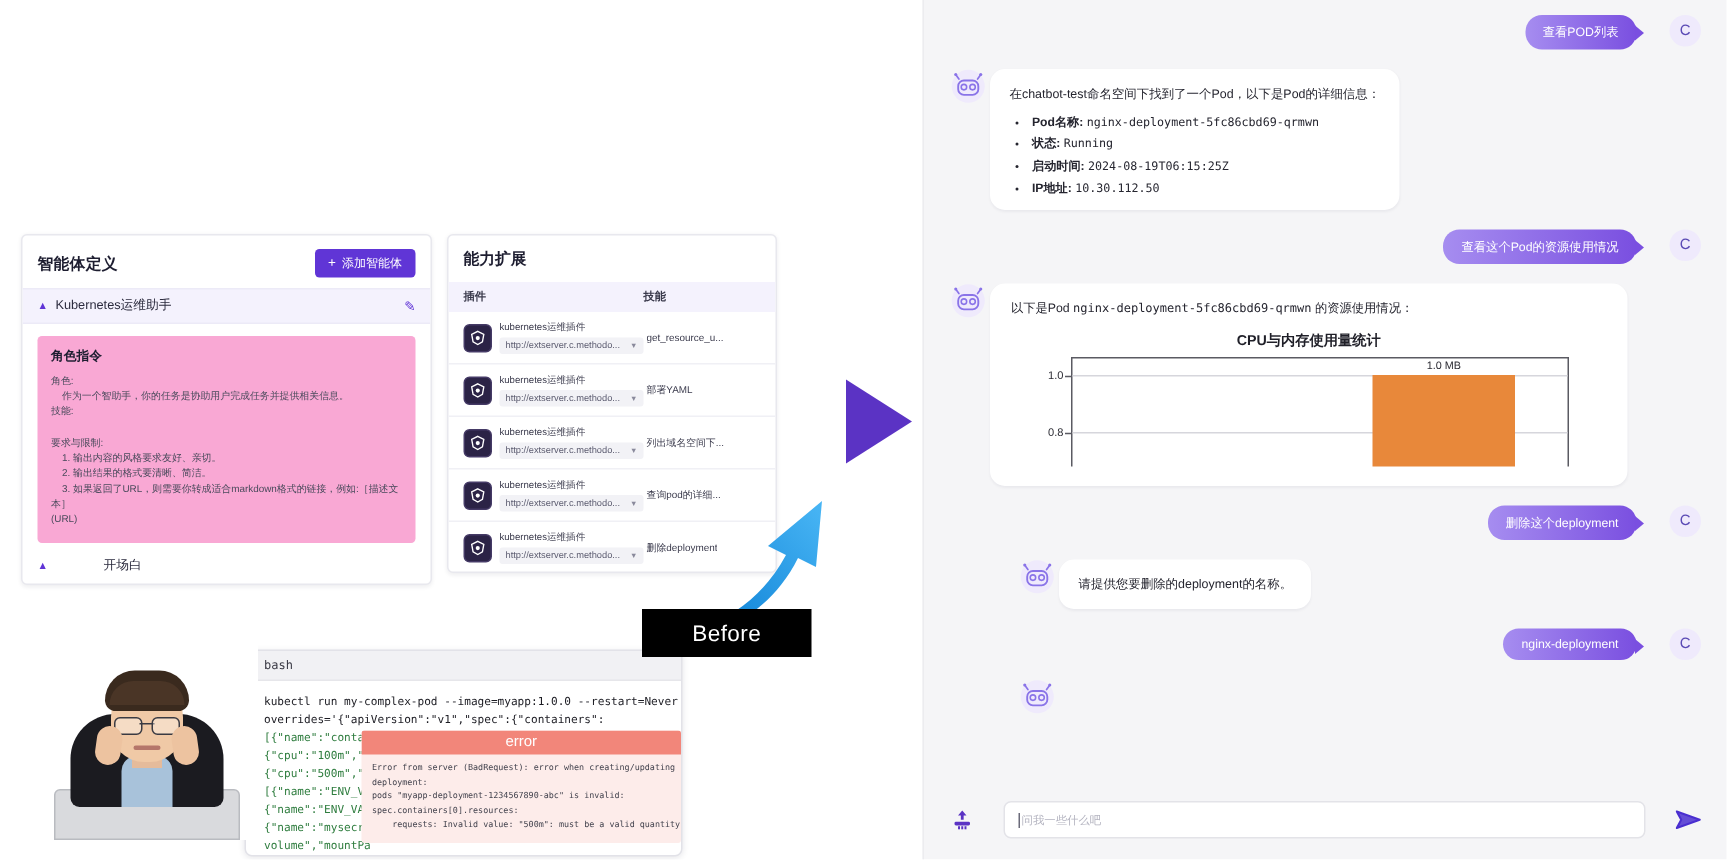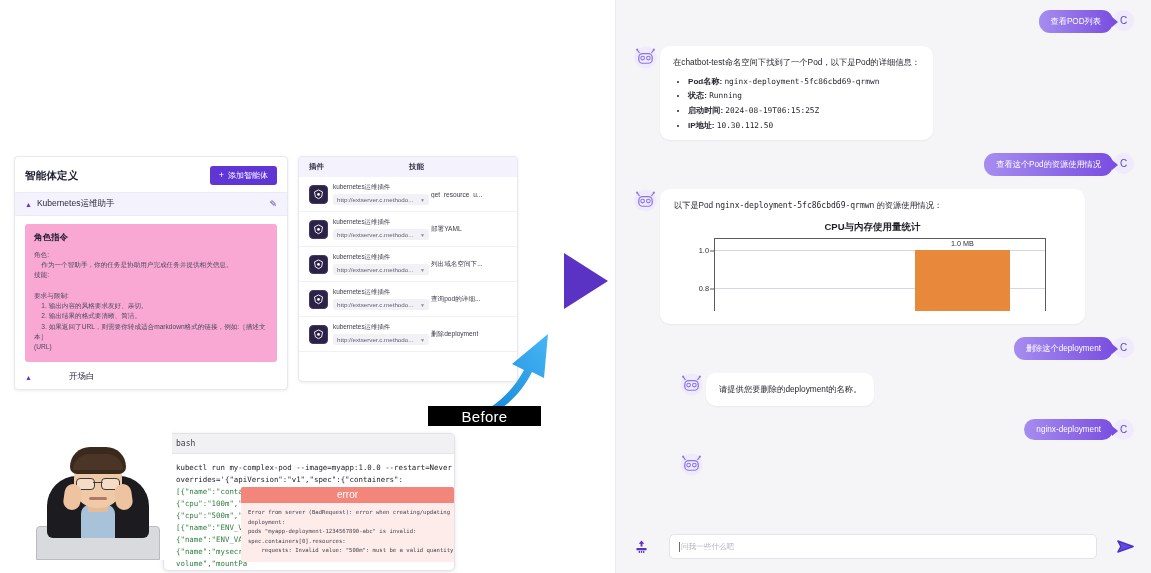--- a/index.html
+++ b/index.html
@@ -47,21 +47,21 @@
 
   
   .cap-card{
     position:absolute;left:298px;top:156px;width:218px;height:224px;
     background:#ffffff;border:1px solid #e8e8ee;border-radius:4px;
     box-shadow:0 1px 3px rgba(20,20,50,.08);overflow:hidden;
   }
   .cap-title{font-size:10.5px;font-weight:bold;color:#1d1d30;padding:9px 10px 8px 10px;}
   .cap-thead{display:flex;background:#f4f2fd;padding:5px 10px;}
   .cap-th{font-size:7.5px;font-weight:bold;color:#3a3a4c;}
-  .cap-th.c1{width:100px;}
+  .cap-th.c1{width:120px;}
   .cap-row{display:flex;align-items:center;padding:6px 10px;border-bottom:1px solid #f0f0f5;}
   .cap-c1{width:122px;display:flex;align-items:center;gap:5px;}
   .plug-ico{
     width:17px;height:17px;border-radius:4px;background:#2b2346;
     display:flex;align-items:center;justify-content:center;flex:none;
     border:1px solid #453a66;
   }
   .plug-ico svg{display:block;}
   .plug-txts{display:flex;flex-direction:column;gap:2px;min-width:0;}
   .plug-name{font-size:6.4px;color:#3a3a4c;white-space:nowrap;}
@@ -105,38 +105,38 @@
   .ph-glass{position:absolute;left:52px;bottom:72px;width:44px;height:10px;}
   .ph-glass .lens{position:absolute;top:0;width:17px;height:10px;border:1.3px solid #3a3a42;border-radius:4px;background:rgba(255,255,255,.35);}
   .ph-glass .lens.l{left:0;} .ph-glass .lens.r{right:0;}
   .ph-glass .bridge{position:absolute;left:17px;top:4px;width:10px;height:1.3px;background:#3a3a42;}
   .ph-mouth{position:absolute;left:65px;bottom:60px;width:18px;height:3px;background:#b5766a;border-radius:2px;}
   .ph-handL{position:absolute;left:40px;bottom:50px;width:17px;height:26px;background:#edc3a0;border-radius:9px;transform:rotate(8deg);}
   .ph-handR{position:absolute;left:91px;bottom:50px;width:17px;height:26px;background:#edc3a0;border-radius:9px;transform:rotate(-8deg);}
 
   
   .before-label{
-    position:absolute;left:428px;top:406px;width:113px;height:20px;background:#000;
+    position:absolute;left:428px;top:406px;width:113px;height:32px;background:#000;
     display:flex;align-items:center;justify-content:center;color:#fff;font-size:15px;letter-spacing:.3px;
   }
   .blue-arrow{position:absolute;left:468px;top:330px;width:90px;height:92px;}
 
   
   .tri{position:absolute;left:564px;top:253px;width:0;height:0;
     border-top:28px solid transparent;border-bottom:28px solid transparent;border-left:44px solid #5b33c4;}
 
   
   .chat{
     position:absolute;left:615px;top:0;width:536px;height:573px;
     background:#f5f5f7;border-left:1px solid #ececef;
     display:flex;flex-direction:column;overflow:hidden;
   }
   .chat-scroll{flex:1;overflow:hidden;padding:10px 18px 0 18px;}
   .row{display:flex;margin-bottom:13px;}
-  .row.user{justify-content:flex-end;align-items:flex-start;gap:0;}
+  .row.user{justify-content:flex-end;align-items:flex-start;gap:22px;}
   .row.bot{justify-content:flex-start;align-items:flex-start;gap:3px;}
   .avatar-c{
     width:21px;height:21px;border-radius:50%;background:#efeafc;color:#5b4bb5;flex:none;
     display:flex;align-items:center;justify-content:center;font-size:10px;
   }
   .avatar-bot{width:23px;height:23px;flex:none;}
   .bubble-user{
     position:relative;background:linear-gradient(90deg,#a68df0 0%,#7a4fe0 100%);
     color:#fff;font-size:8.2px;border-radius:11px;padding:6px 12px;max-width:330px;
   }
@@ -223,20 +223,21 @@
       <div class="opening-box">
         
         
         
         
         
       </div>
     </div>
 
     <div class="cap-card">
+      <div class="cap-title">能力扩展</div>
       <div class="cap-thead">
         <div class="cap-th c1">插件</div>
         <div class="cap-th">技能</div>
       </div>
       <div id="cap-rows">
           <div class="cap-row">
             <div class="cap-c1">
               <span class="plug-ico">
                 <svg width="11" height="11" viewBox="0 0 12 12">
                   <path d="M6 1 L10.4 3.2 L9.4 8.6 L6 10.6 L2.6 8.6 L1.6 3.2 Z" fill="none" stroke="#ffffff" stroke-width="1"></path>

